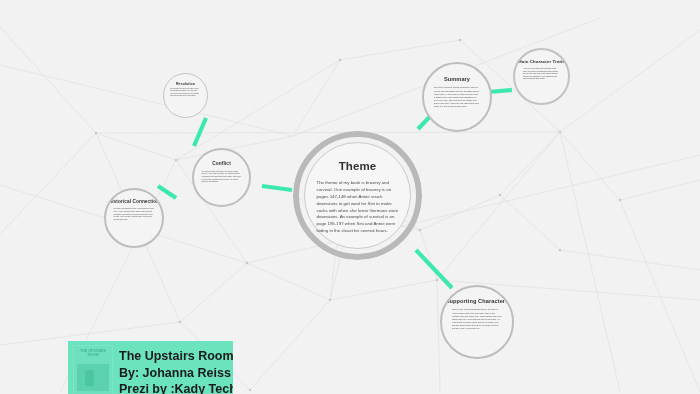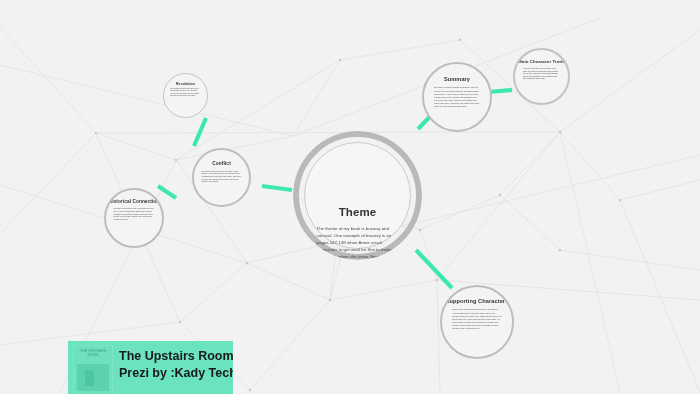--- a/index.html
+++ b/index.html
@@ -26,21 +26,20 @@
     align-items:center;
     justify-content:flex-start;
     overflow:hidden;
   }
   .bubble .btitle{
     font-weight:bold;
     color:#333;
     text-align:center;
     line-height:1.15;
     letter-spacing:.1px;
-    margin-top:46px;
   }
   .bubble .bbody{
     color:#4a4a4a;
     text-align:left;
     line-height:1.22;
     word-break:break-word;
   }
 
   
   #theme-node{
@@ -268,17 +267,18 @@
 
   <div id="title-banner">
     <div id="book-cover">
       <div class="bc-t">THE UPSTAIRS ROOM</div>
       <div class="bc-art">
         <div class="bc-fig"></div>
       </div>
     </div>
     <div id="title-text">
       <div>The Upstairs Room</div>
+      <div>By: Johanna Reiss</div>
       <div>Prezi by :Kady Tech</div>
     </div>
   </div>
 
 </div>
 
 </body></html>

